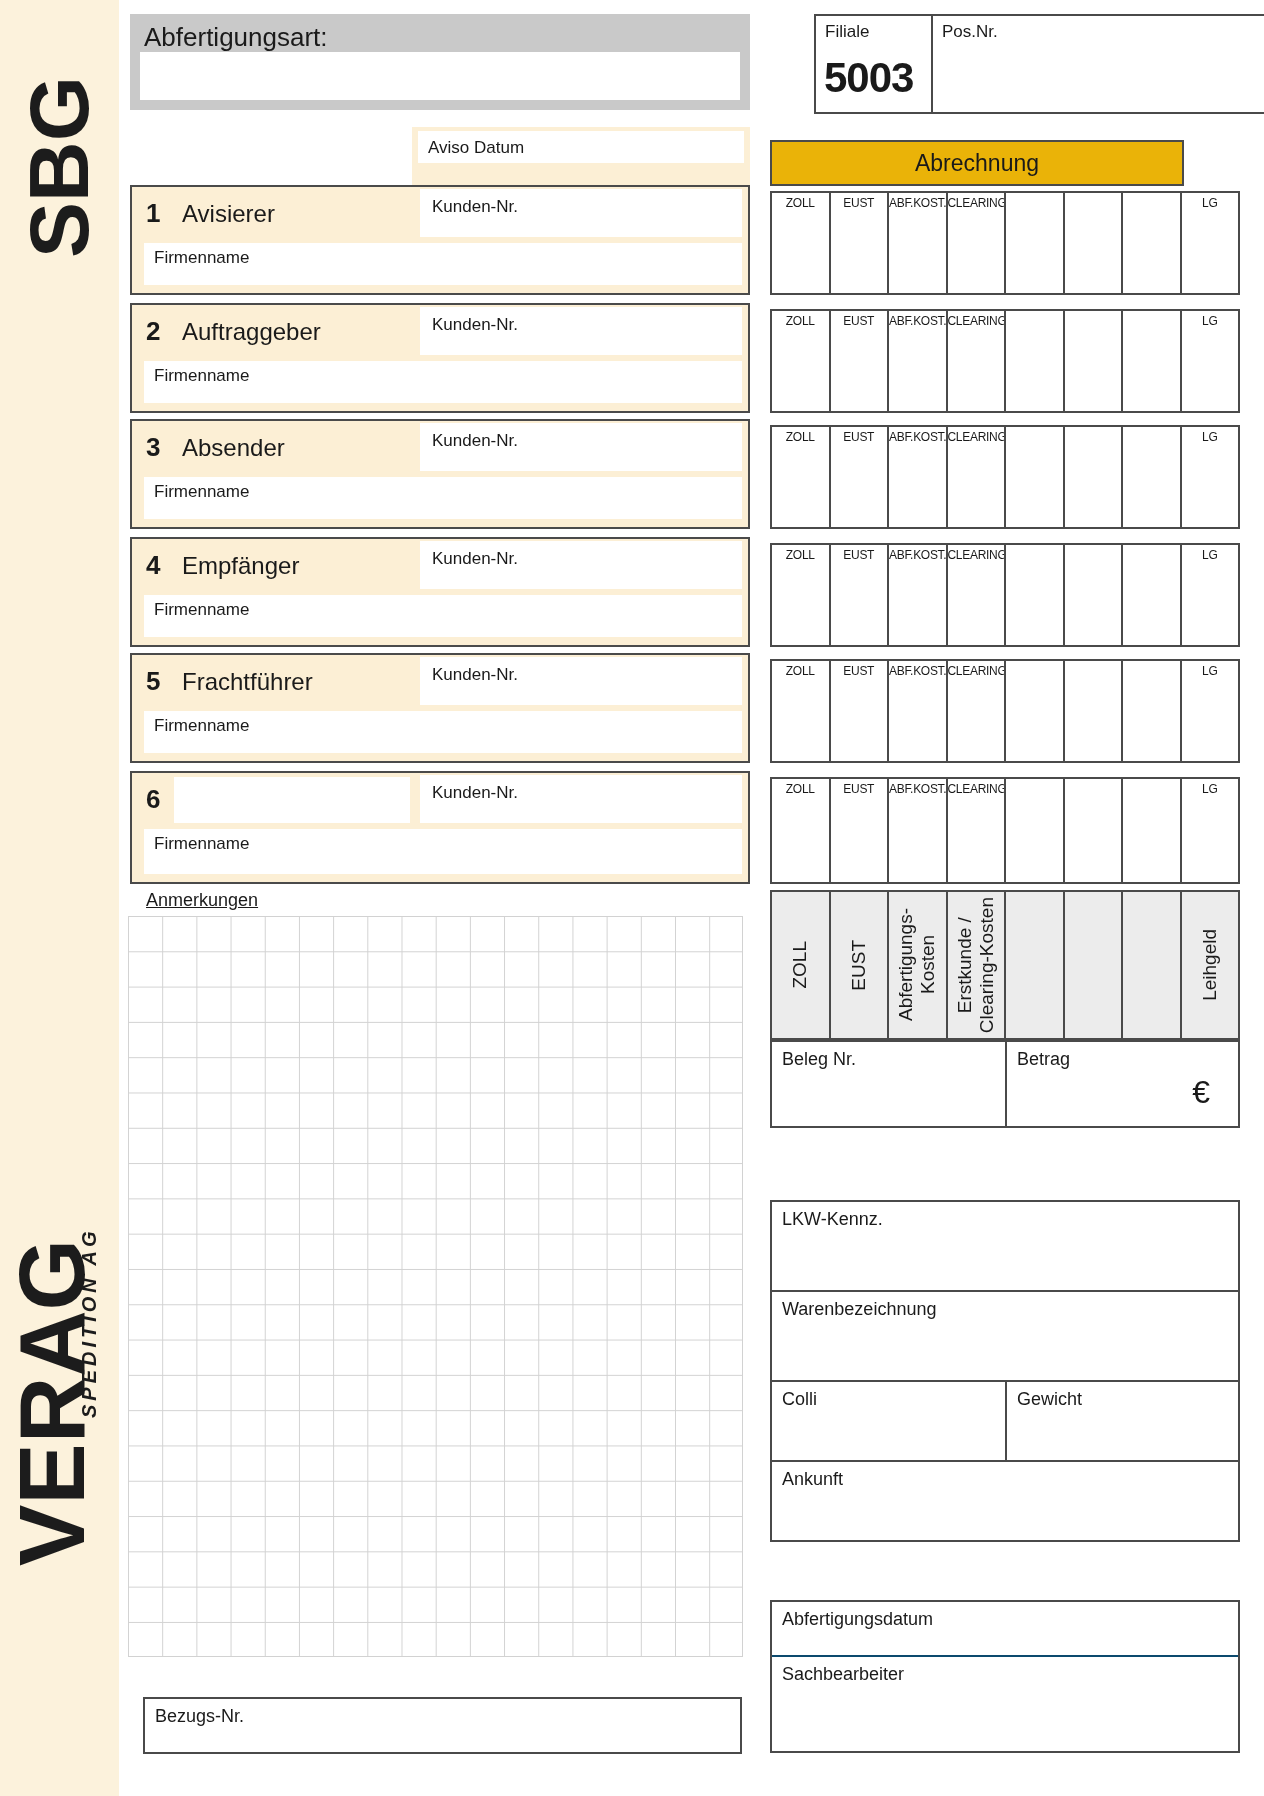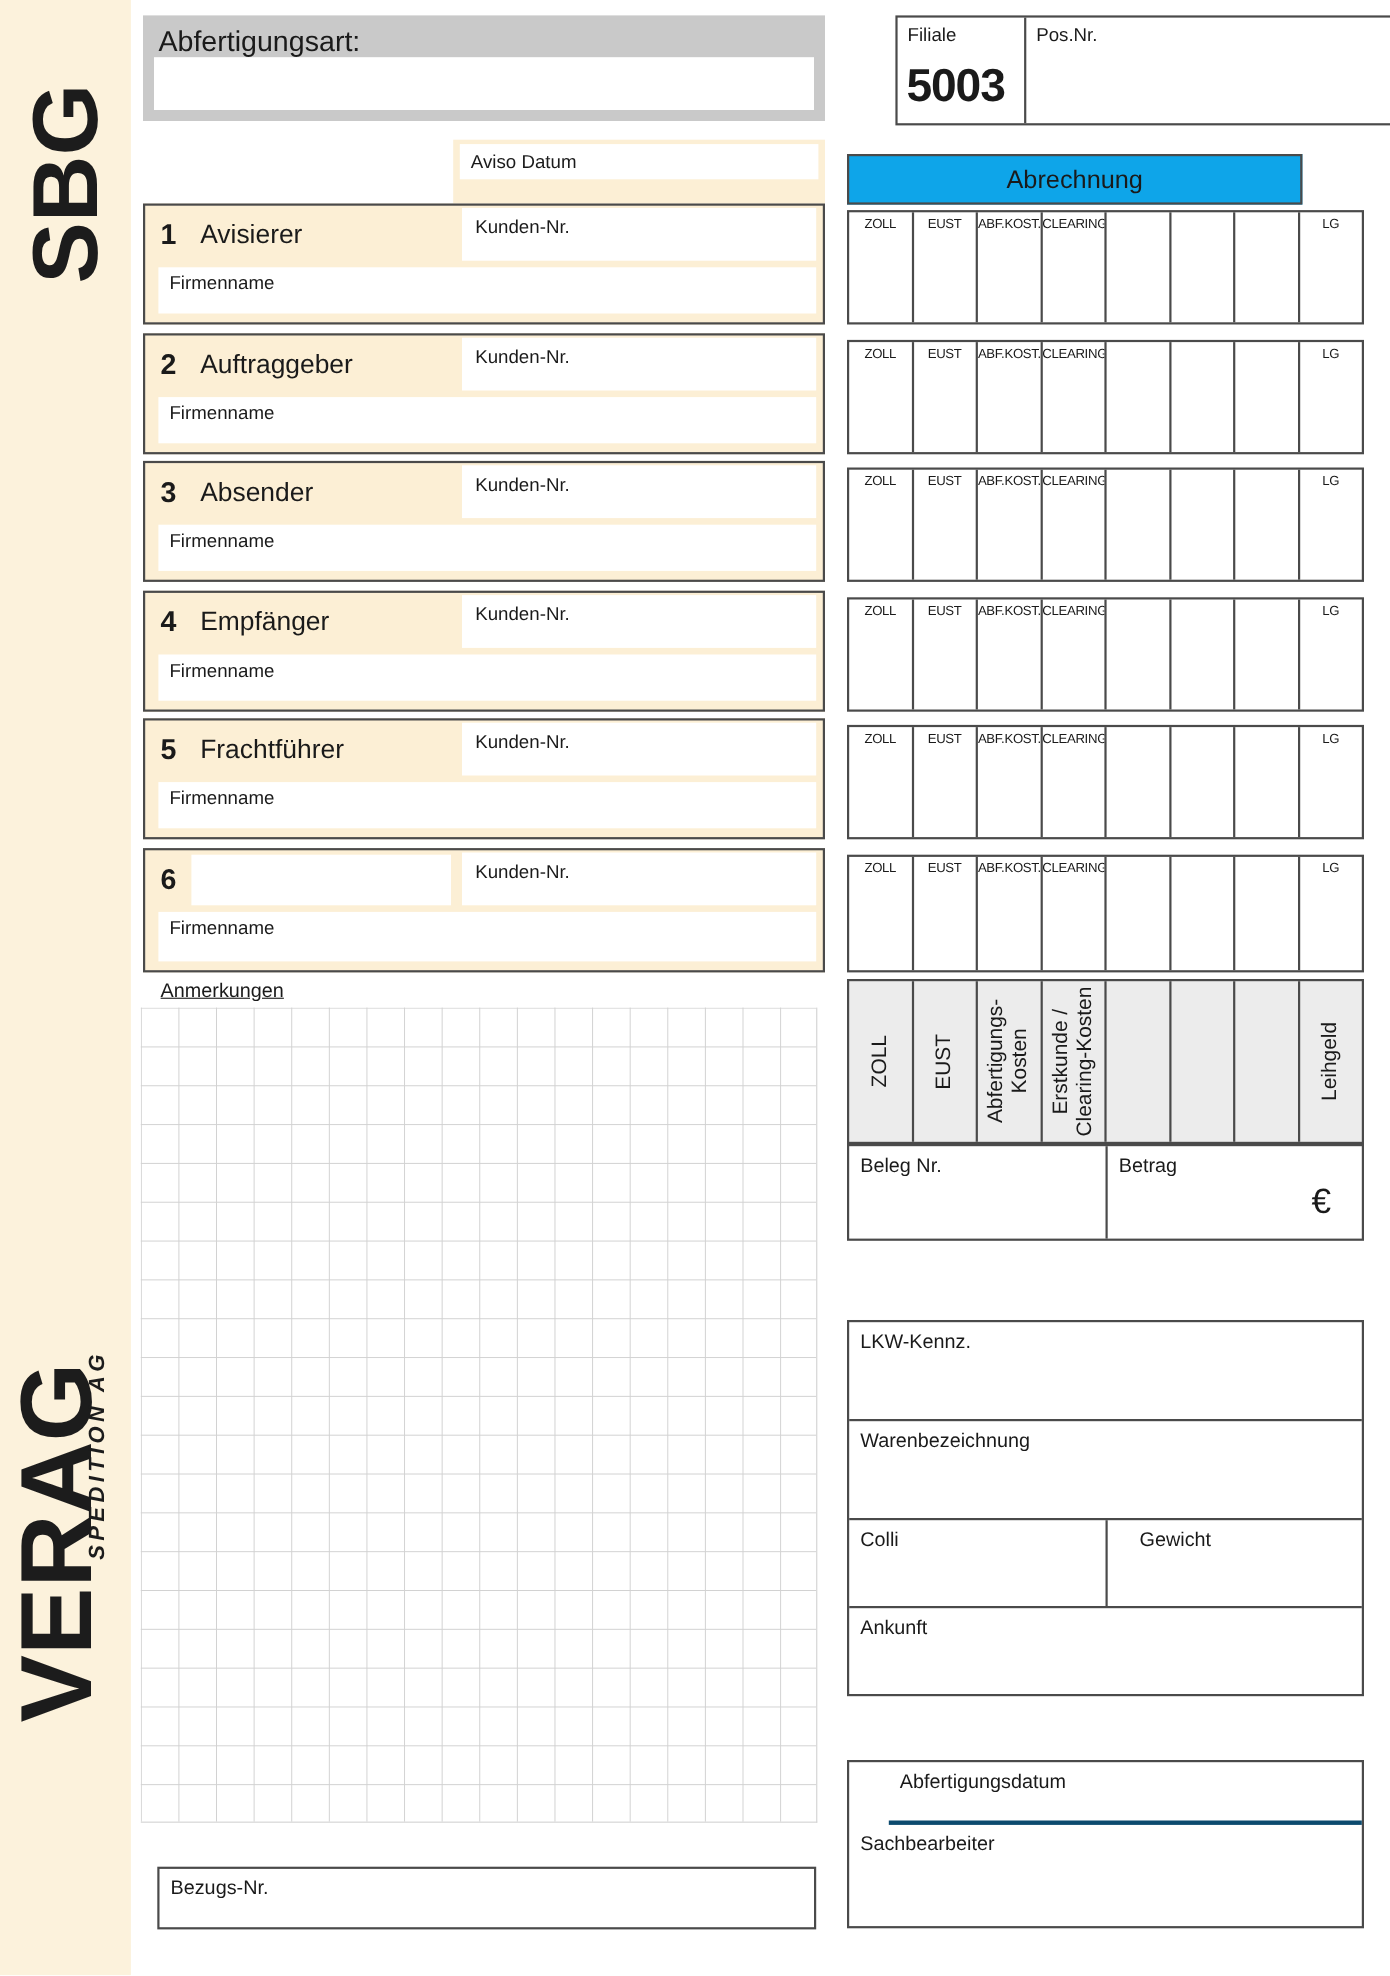--- a/index.html
+++ b/index.html
@@ -39,21 +39,21 @@
   .sec{position:absolute;left:130px;width:620px;background:#fcefd5;border:2px solid #4a4a4a;box-sizing:border-box;}
   .sec .num{position:absolute;left:14px;top:11px;font-size:26px;font-weight:bold;}
   .sec .slabel{position:absolute;left:50px;top:13px;font-size:24px;}
   .sec .kunden{position:absolute;left:288px;right:6px;top:2px;height:48px;background:#fff;
                font-size:17px;padding:8px 0 0 12px;box-sizing:border-box;}
   .sec .firma{position:absolute;left:12px;right:6px;top:56px;bottom:8px;background:#fff;
               font-size:17px;padding:5px 0 0 10px;box-sizing:border-box;}
   .sec .extra{position:absolute;left:42px;top:4px;width:236px;height:46px;background:#fff;}
 
   
-  .ab-title{position:absolute;left:770px;top:140px;width:414px;height:46px;background:#0ea5e9;
+  .ab-title{position:absolute;left:770px;top:140px;width:414px;height:46px;background:#eab308;
             border:2px solid #4a4a4a;box-sizing:border-box;display:flex;align-items:center;
             justify-content:center;font-size:23px;}
   .ab-row{position:absolute;left:770px;width:470px;border:2px solid #4a4a4a;background:#fff;
           box-sizing:border-box;display:flex;}
   .ab-row .c{flex:1;border-right:2px solid #4a4a4a;font-size:12px;letter-spacing:-0.3px;
              text-align:center;padding-top:3px;overflow:hidden;}
   .ab-row .c:last-child{border-right:none;}
   .rot-band{position:absolute;left:770px;top:890px;width:470px;height:150px;border:2px solid #4a4a4a;
             background:#ececec;box-sizing:border-box;display:flex;}
   .rot-band .c{flex:1;border-right:2px solid #4a4a4a;display:flex;align-items:center;justify-content:center;}
@@ -67,28 +67,28 @@
   .box-label{position:absolute;left:10px;top:7px;font-size:18px;}
   .euro{position:absolute;right:28px;top:32px;font-size:32px;}
 
   
   .cargo{position:absolute;left:770px;top:1200px;width:470px;height:342px;border:2px solid #4a4a4a;
          background:#fff;box-sizing:border-box;display:flex;flex-direction:column;}
   .cargo .row{position:relative;border-bottom:2px solid #4a4a4a;}
   .cargo .row:last-child{border-bottom:none;}
   .cargo .r1{height:88px;}
   .cargo .r2{height:88px;}
-  .cargo .r3{height:78px;display:flex;gap:19px;}
+  .cargo .r3{height:78px;display:flex;}
   .cargo .half{width:233px;border-right:2px solid #4a4a4a;position:relative;}
   .cargo .half2{flex:1;position:relative;}
 
   
   .foot-right{position:absolute;left:770px;top:1600px;width:470px;height:153px;border:2px solid #4a4a4a;
               background:#fff;box-sizing:border-box;}
-  .foot-r1{position:relative;height:53px;border-bottom:4px solid #0c4a6e;margin-left:36px;}
+  .foot-r1{position:relative;height:53px;border-bottom:2px solid #0c4a6e;}
   .foot-r2{position:relative;height:96px;}
 
   
   .anm-label{position:absolute;left:146px;top:890px;font-size:18px;text-decoration:underline;}
   .grid{position:absolute;left:128px;top:916px;width:614px;height:740px;background:#fff;
         background-image:linear-gradient(#d2d2d2 1px,transparent 1px),
                          linear-gradient(90deg,#d2d2d2 1px,transparent 1px);
         background-size:34.2px 35.3px;border-right:1px solid #d2d2d2;border-bottom:1px solid #d2d2d2;}
 
   .bezugs{position:absolute;left:143px;top:1697px;width:599px;height:57px;border:2px solid #4a4a4a;

